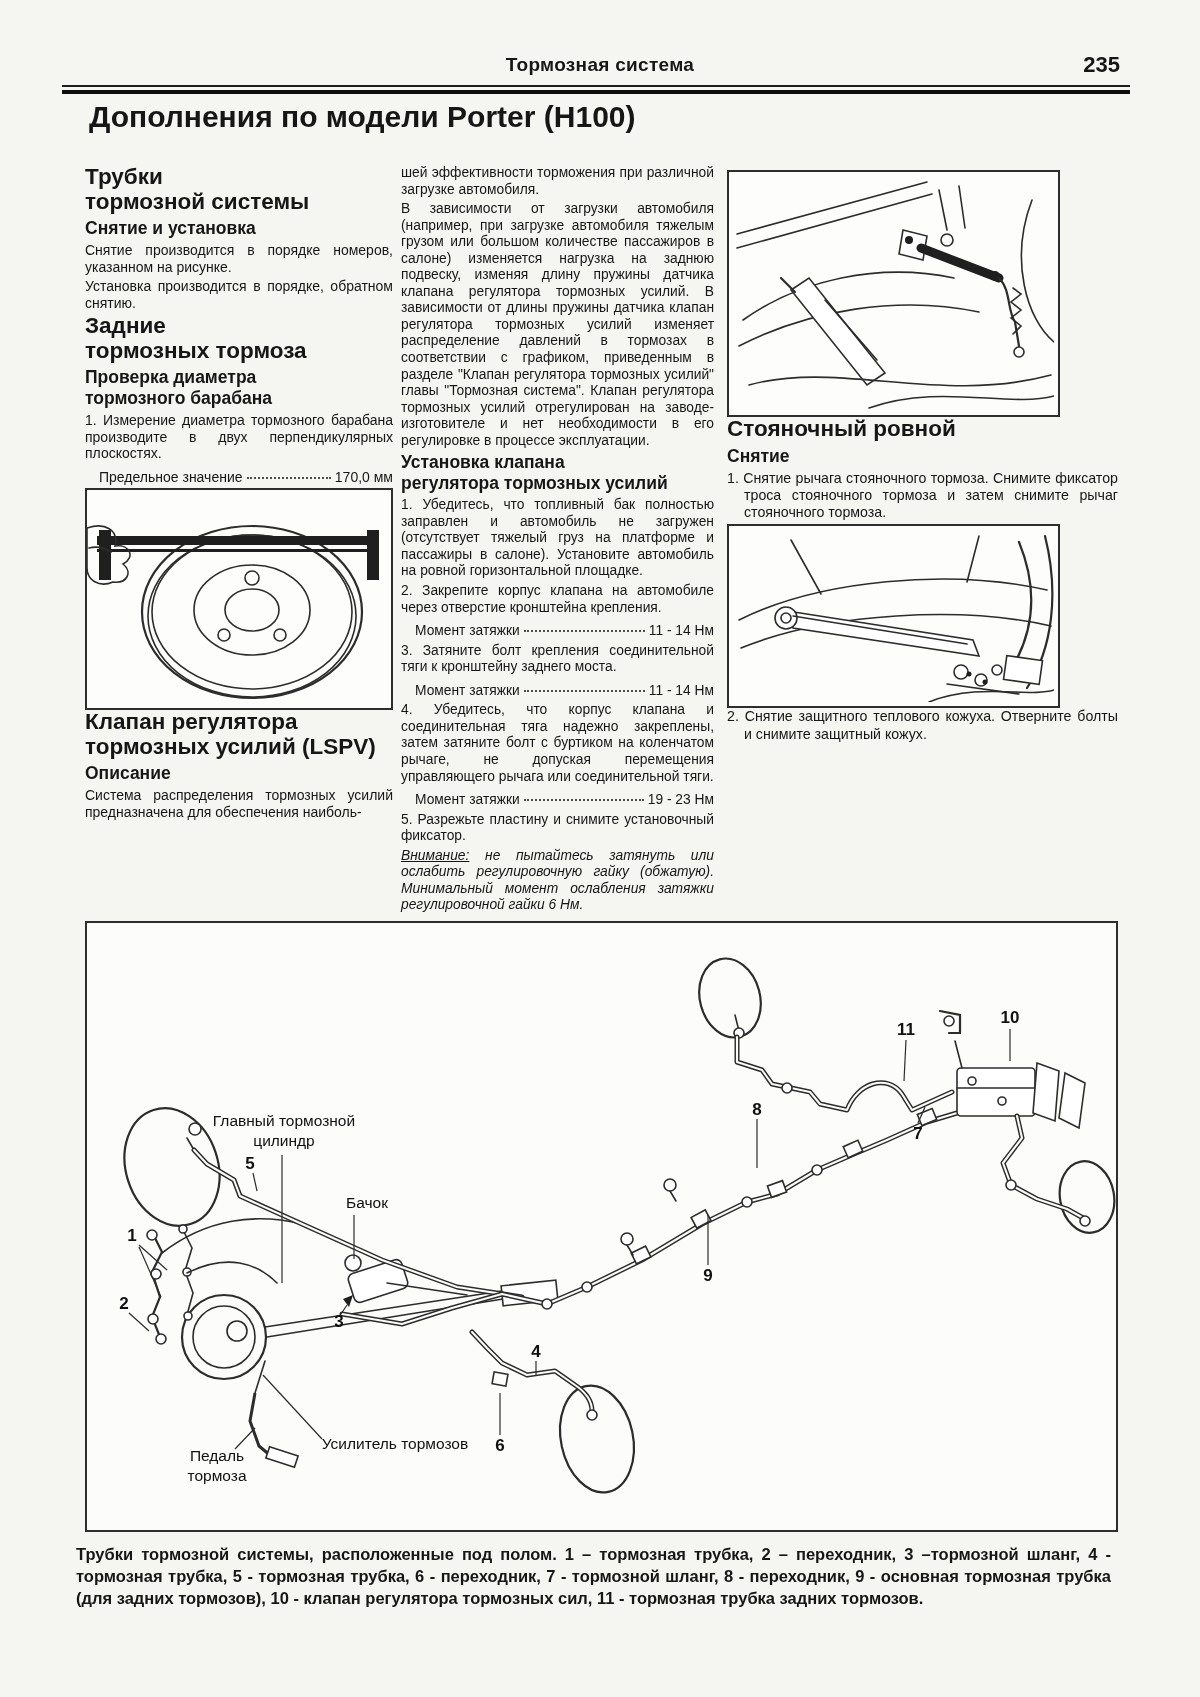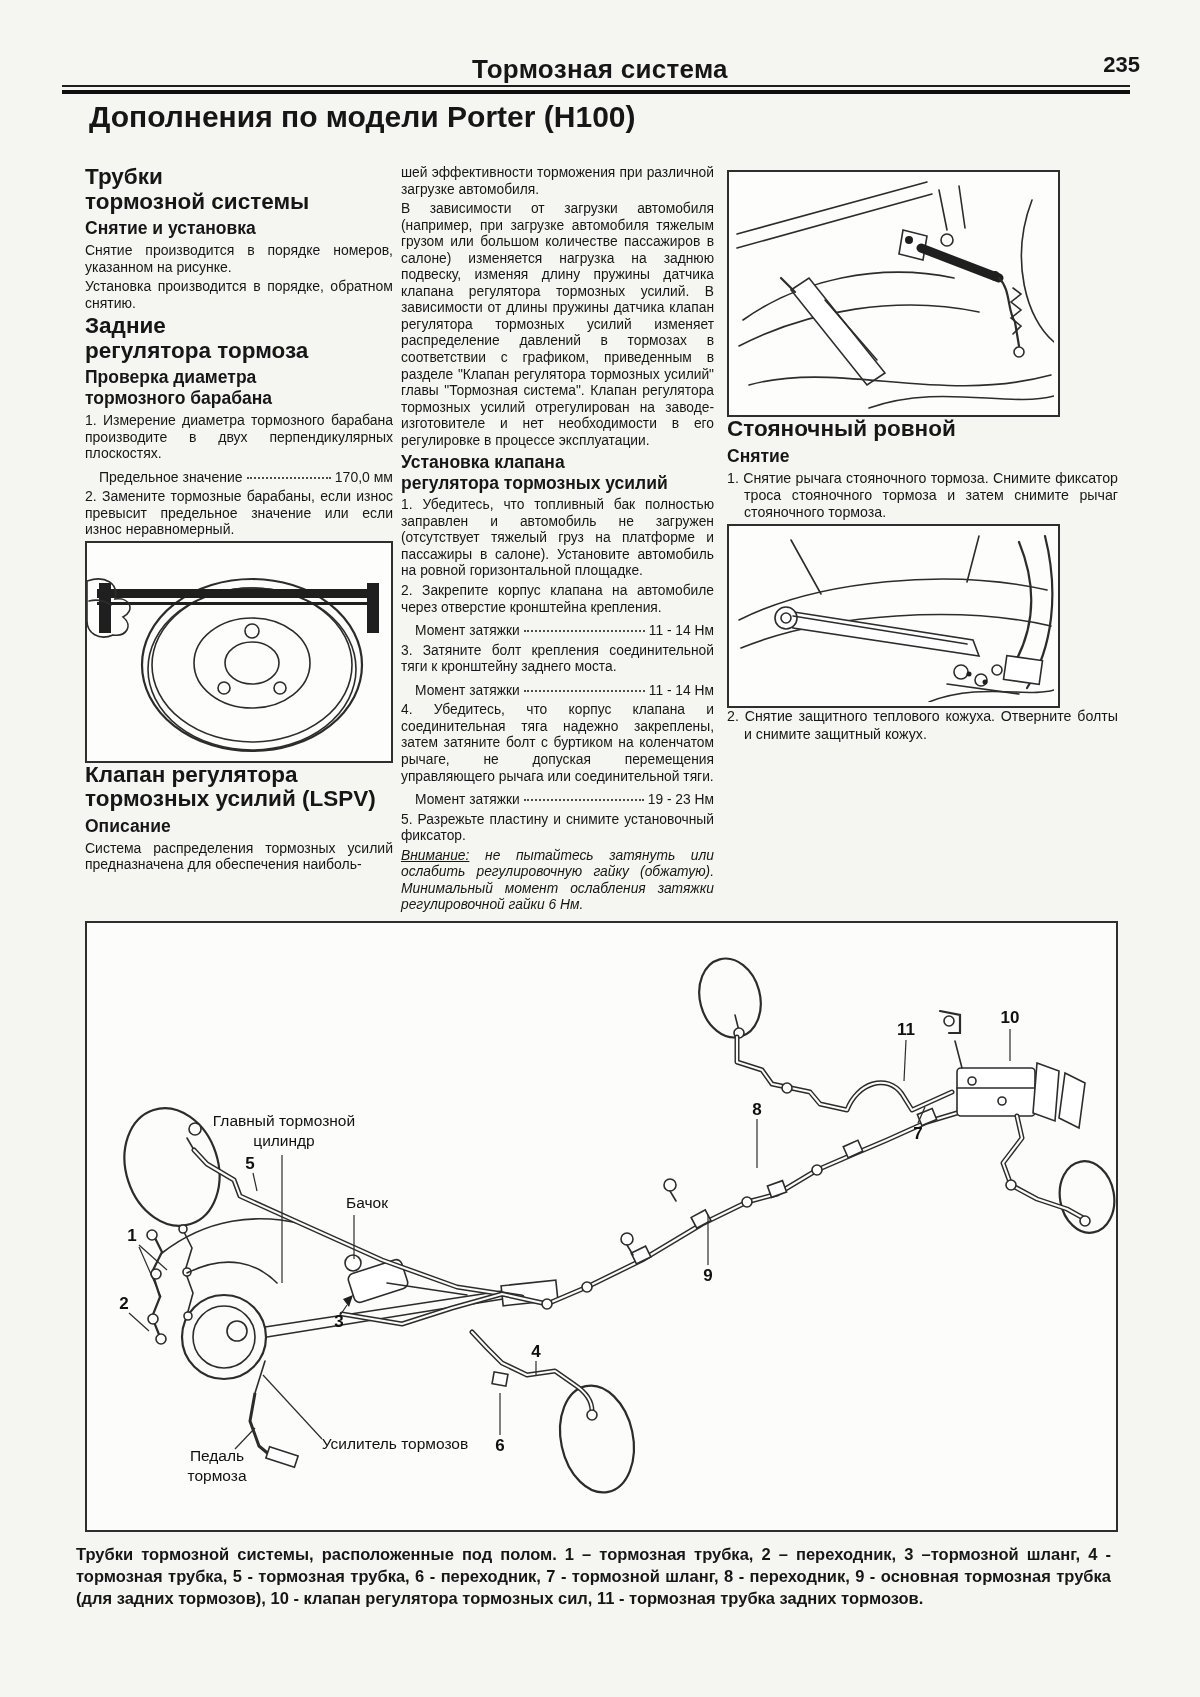--- a/index.html
+++ b/index.html
@@ -4,22 +4,22 @@
 <style>
   html,body{margin:0;padding:0;}
   body{
     width:1200px;height:1697px;position:relative;overflow:hidden;
     background:#f5f5f2;color:#161616;
     font-family:"Liberation Sans", sans-serif;
   }
   .page{position:absolute;inset:0;}
   
   .chapter{position:absolute;top:54px;left:0;right:0;text-align:center;
-    font-size:26px;font-weight:bold;letter-spacing:.3px;}
-  .pagenum{position:absolute;top:52px;right:60px;font-size:22px;font-weight:bold;}
+    font-size:19px;font-weight:bold;letter-spacing:.3px;}
+  .pagenum{position:absolute;top:52px;right:80px;font-size:22px;font-weight:bold;}
   .rule-thin{position:absolute;top:85px;left:62px;right:70px;height:2px;background:#1d1d1d;}
   .rule-thick{position:absolute;top:90px;left:62px;right:70px;height:4px;background:#0e0e0e;}
   h1.title{position:absolute;top:100px;left:89px;margin:0;font-size:30px;font-weight:bold;}
 
   
   .col{position:absolute;text-align:justify;}
   .col-left{left:85px;top:165px;width:308px;font-size:14px;line-height:1.18;}
   .col-mid{left:401px;top:165px;width:313px;font-size:13.8px;line-height:1.2;}
   .col-right{left:727px;top:170px;width:391px;font-size:14.2px;line-height:1.22;}
   .col h2{font-size:22.5px;line-height:1.09;margin:0 0 4px;text-align:left;white-space:pre-line;}
@@ -69,30 +69,29 @@
   <h1 class="title">Дополнения по модели Porter (H100)</h1>
 
   <section class="col col-left">
     <h2>Трубки
 тормозной системы</h2>
     <h3>Снятие и установка</h3>
     <p>Снятие производится в порядке номеров, указанном на рисунке.</p>
     <p>Установка производится в порядке, обратном снятию.</p>
 
     <h2 class="mt-sec">Задние
-регулятора тормоза</h2>
+тормозных тормоза</h2>
     <h3>Проверка диаметра
 тормозного барабана</h3>
     <p>1. Измерение диаметра тормозного барабана производите в двух перпендикулярных плоскостях.</p>
     <div class="dotline">
       <span>Предельное значение</span>
       <span class="dots"></span>
       <span>170,0 мм</span>
     </div>
-    <p>2. Замените тормозные барабаны, если износ превысит предельное значение или если износ неравномерный.</p>
 
     <figure class="photo drum-photo">
       <svg width="300" height="214" viewBox="0 0 300 214">
         <ellipse class="ln2" cx="165" cy="122" rx="110" ry="86"></ellipse>
         <ellipse class="ln" cx="165" cy="122" rx="100" ry="77"></ellipse>
         <ellipse class="ln" cx="165" cy="126" rx="104" ry="81"></ellipse>
         <ellipse class="ln" cx="165" cy="120" rx="58" ry="45"></ellipse>
         <ellipse class="ln" cx="165" cy="120" rx="27" ry="21"></ellipse>
         <circle class="ln" cx="165" cy="88" r="7"></circle>
         <circle class="ln" cx="137" cy="145" r="6"></circle>

